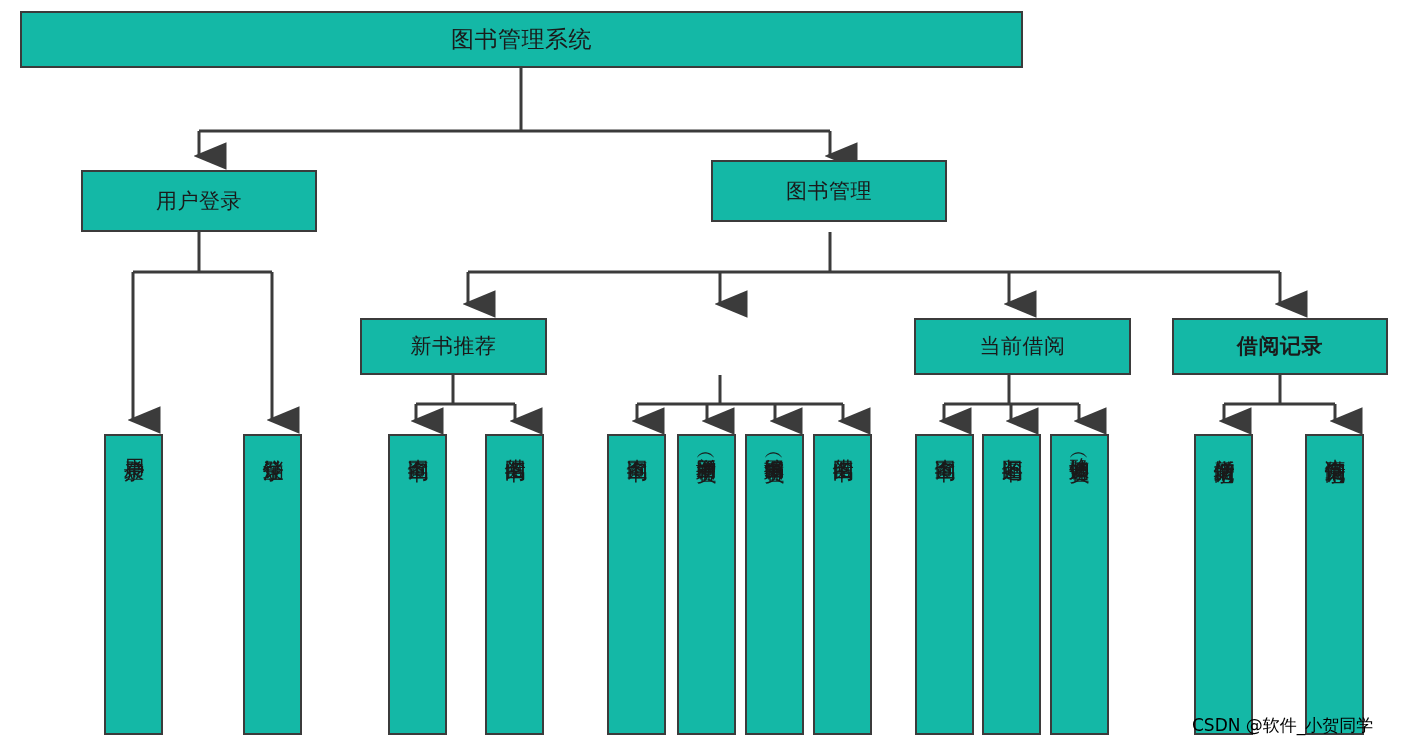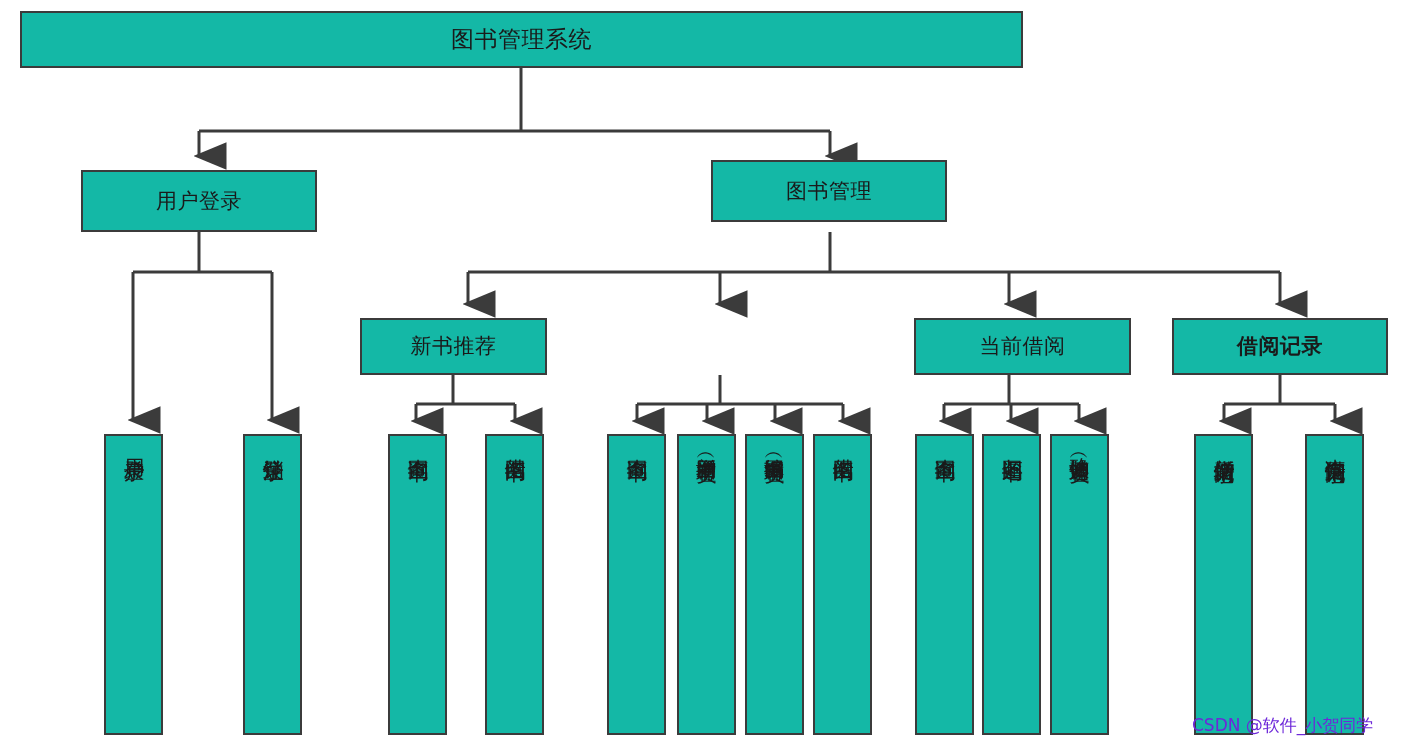--- a/index.html
+++ b/index.html
@@ -62,21 +62,21 @@
   #root-node .label { font-size: 23px; }
   .lvl2 .label { font-size: 21px; }
   .lvl3 .label { font-size: 21px; }
   .leaf .label { font-size: 21px; }
   .leaf.narrow .label { font-size: 20px; }
   #watermark {
     position: absolute;
     left: 1192px;
     top: 714px;
     font-size: 17px;
-    color: #6d28d9;
+    color: #000000;
     white-space: nowrap;
     font-family: "DejaVu Sans", "Liberation Sans", sans-serif;
   }
 </style>
 </head>
 <body>
 
 <div id="canvas">
 
   <svg id="wires" viewBox="0 0 1405 747">

